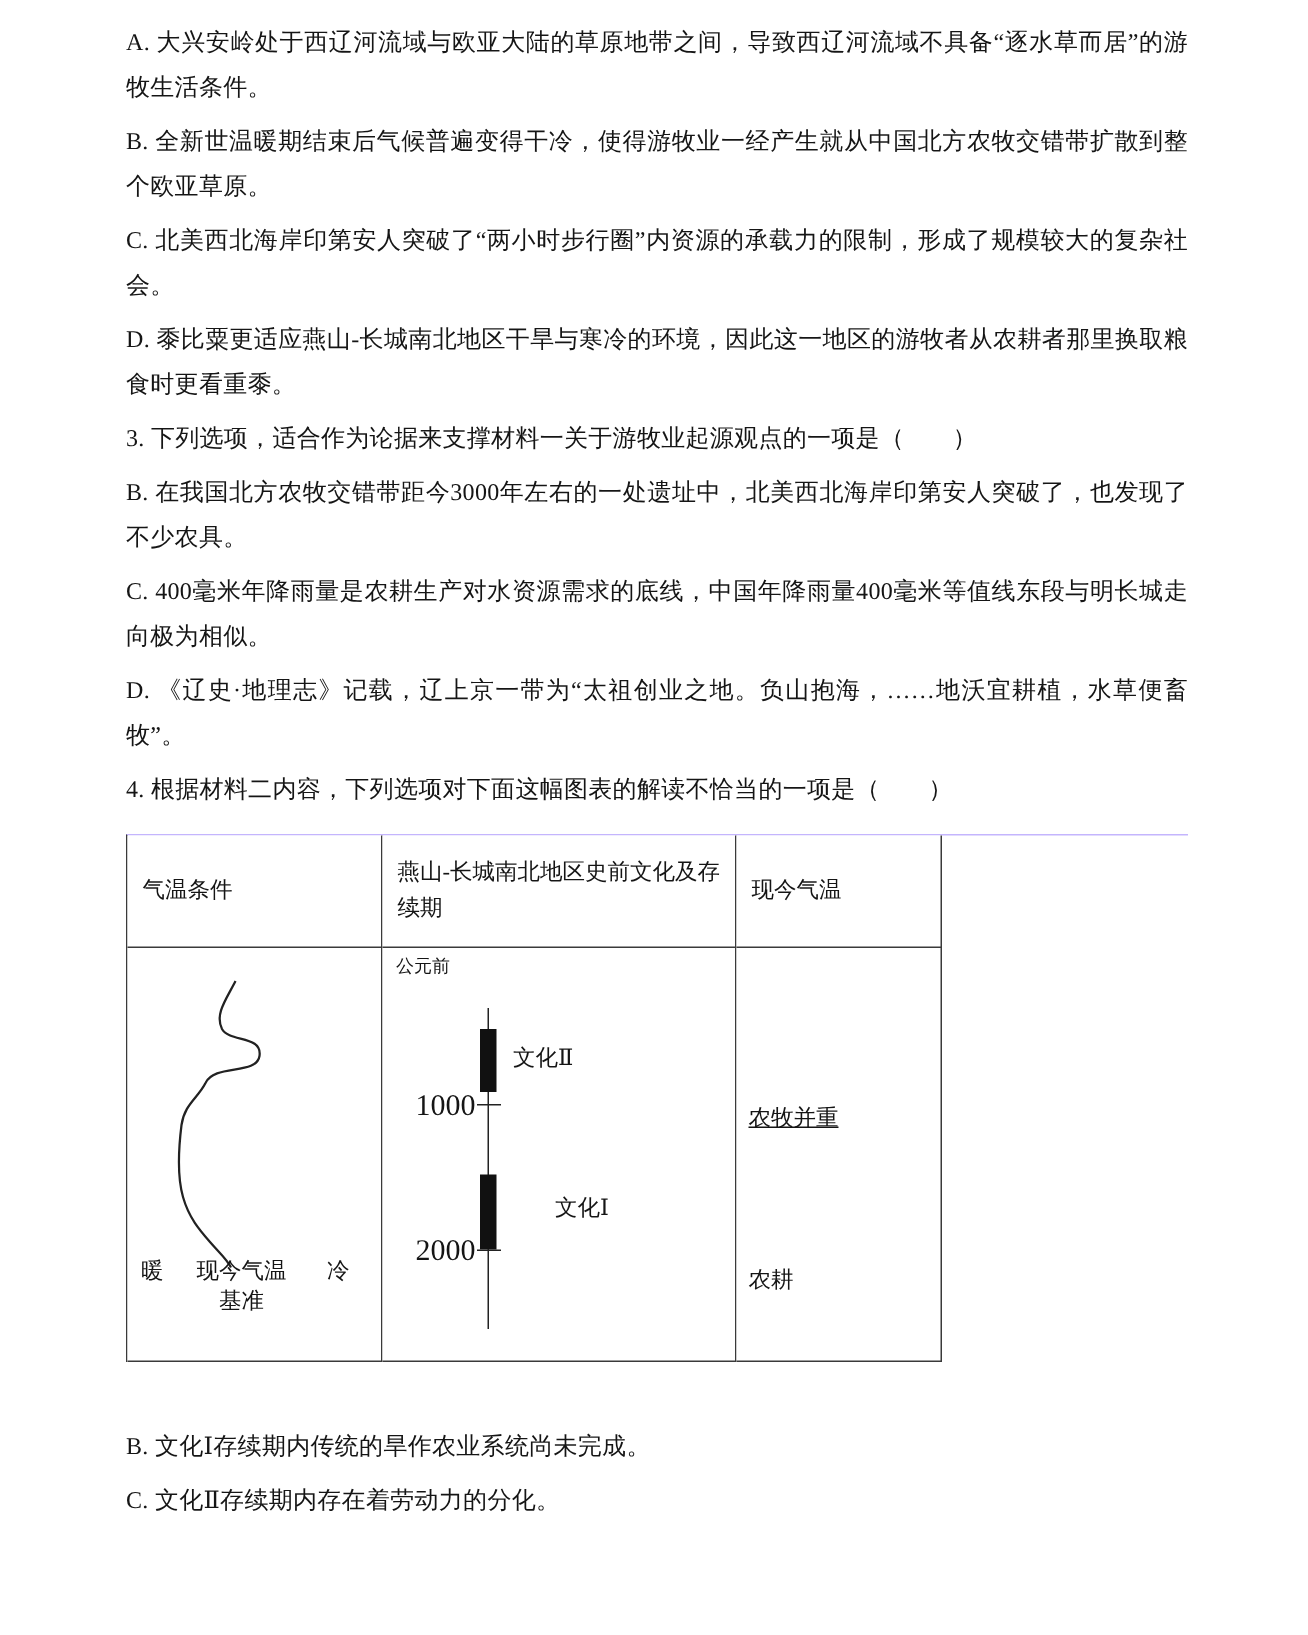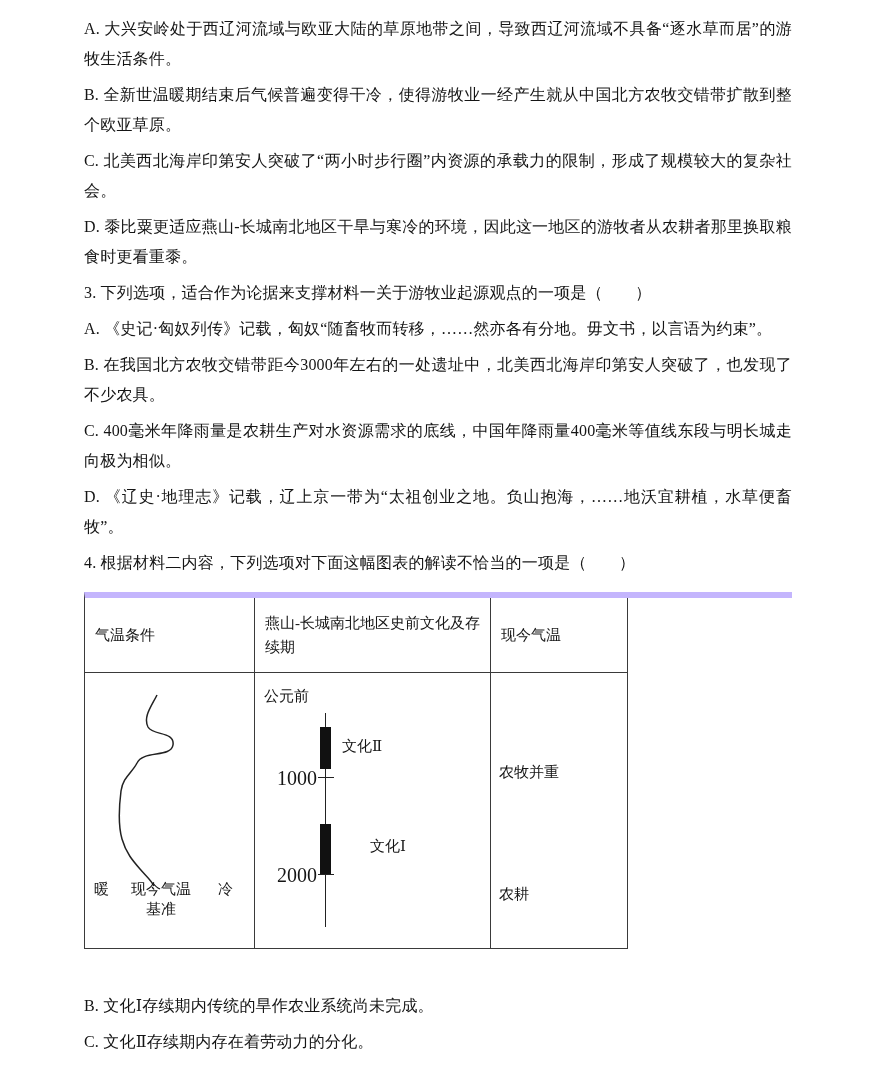--- a/index.html
+++ b/index.html
@@ -20,21 +20,21 @@
     line-height: 30px;
     margin: 0 0 6px 0;
     text-align: justify;
     letter-spacing: 0.2px;
   }
   
   .ftable {
     display: grid;
     grid-template-columns: 170px 236px 137px;
     grid-template-rows: 75px 276px;
-    border-top: 6px solid #c4b5fd;
+    border-top: 1px solid #c4b5fd;
     border-left: 1px solid #3a3a3a;
     margin: 14px 0 42px 0;
     font-size: 15px;
   }
   .cell {
     border-right: 1px solid #3a3a3a;
     border-bottom: 1px solid #3a3a3a;
     position: relative;
     background: #fff;
   }
@@ -44,21 +44,21 @@
     padding: 6px 10px;
     line-height: 24px;
     text-align: left;
   }
   .chart-cell svg { position: absolute; left: 0; top: 0; }
   .curve-lab { position: absolute; font-size: 15px; line-height: 20px; }
   .lab-warm { left: 9px;  top: 206px; }
   .lab-cold { left: 133px; top: 206px; }
   .lab-baseline { left: 38px; top: 206px; width: 76px; text-align: center; }
   
-  .bce-label { position: absolute; left: 9px; top: 14px; font-size: 15px; }
+  .bce-label { position: absolute; left: 9px; top: 4px; font-size: 12px; }
   .tl-line {
     position: absolute; left: 70px; top: 40px;
     width: 0; height: 214px; border-left: 1.5px solid #222;
   }
   .tl-bar {
     position: absolute; left: 65px; width: 11px; background: #111;
   }
   .bar-c2 { top: 54px;  height: 42px; }
   .bar-c1 { top: 151px; height: 50px; }
   .tl-tick {
@@ -71,35 +71,34 @@
     position: absolute; width: 38px; text-align: right;
     font-size: 20px; left: 22px;
   }
   .ticklabel-1000 { top: 94px; }
   .ticklabel-2000 { top: 191px; text-align: center; }
   .culture-label { position: absolute; left: 87px; font-size: 15px; }
   .culture2-label { top: 64px; }
   .culture1-label { top: 164px; margin-left: 28px; }
   
   .live-label { position: absolute; left: 8px; font-size: 15px; }
-  .live-upper { top: 90px; }
+  .live-upper { top: 104px; text-decoration: underline; }
   .live-lower { top: 212px; }
 </style>
 </head>
 <body>
 
 <div class="page">
 
   <p class="para">A. 大兴安岭处于西辽河流域与欧亚大陆的草原地带之间，导致西辽河流域不具备“逐水草而居”的游牧生活条件。</p>
   <p class="para">B. 全新世温暖期结束后气候普遍变得干冷，使得游牧业一经产生就从中国北方农牧交错带扩散到整个欧亚草原。</p>
   <p class="para">C. 北美西北海岸印第安人突破了“两小时步行圈”内资源的承载力的限制，形成了规模较大的复杂社会。</p>
   <p class="para">D. 黍比粟更适应燕山-长城南北地区干旱与寒冷的环境，因此这一地区的游牧者从农耕者那里换取粮食时更看重黍。</p>
 
   <p class="para">3. 下列选项，适合作为论据来支撑材料一关于游牧业起源观点的一项是（　　）</p>
-  <p class="para">A. 《史记·匈奴列传》记载，匈奴“随畜牧而转移，……然亦各有分地。毋文书，以言语为约束”。</p>
   <p class="para">B. 在我国北方农牧交错带距今3000年左右的一处遗址中，北美西北海岸印第安人突破了，也发现了不少农具。</p>
   <p class="para">C. 400毫米年降雨量是农耕生产对水资源需求的底线，中国年降雨量400毫米等值线东段与明长城走向极为相似。</p>
   <p class="para">D. 《辽史·地理志》记载，辽上京一带为“太祖创业之地。负山抱海，……地沃宜耕植，水草便畜牧”。</p>
 
   <p class="para">4. 根据材料二内容，下列选项对下面这幅图表的解读不恰当的一项是（　　）</p>
 
   <div class="ftable">
 
     <div class="cell head">气温条件</div>
     <div class="cell head">燕山-长城南北地区史前文化及存续期</div>

